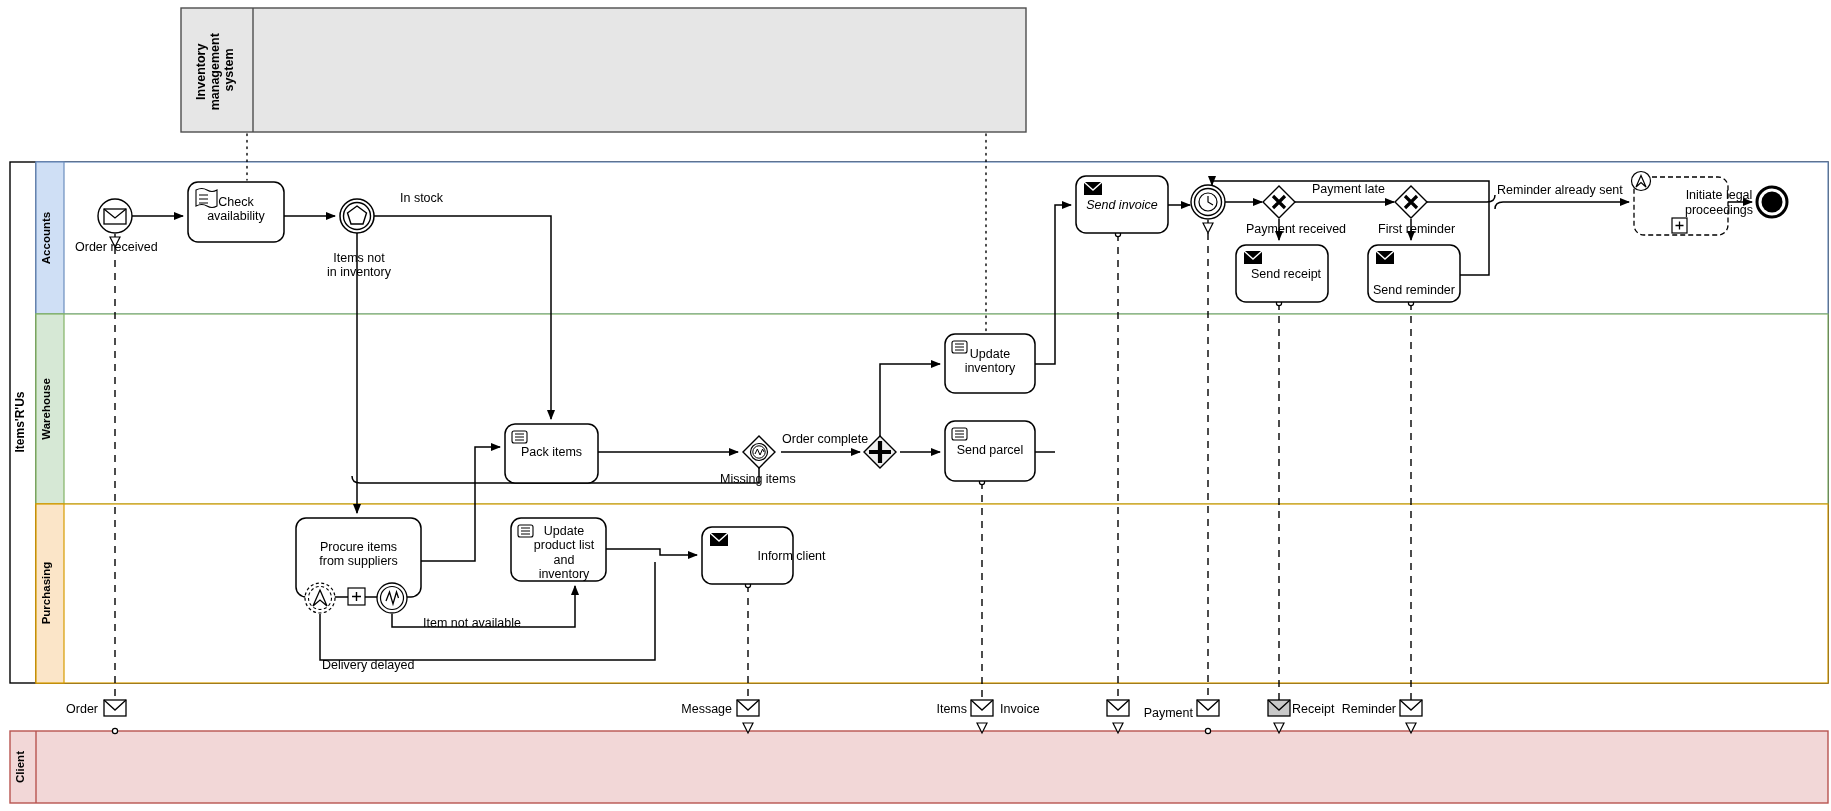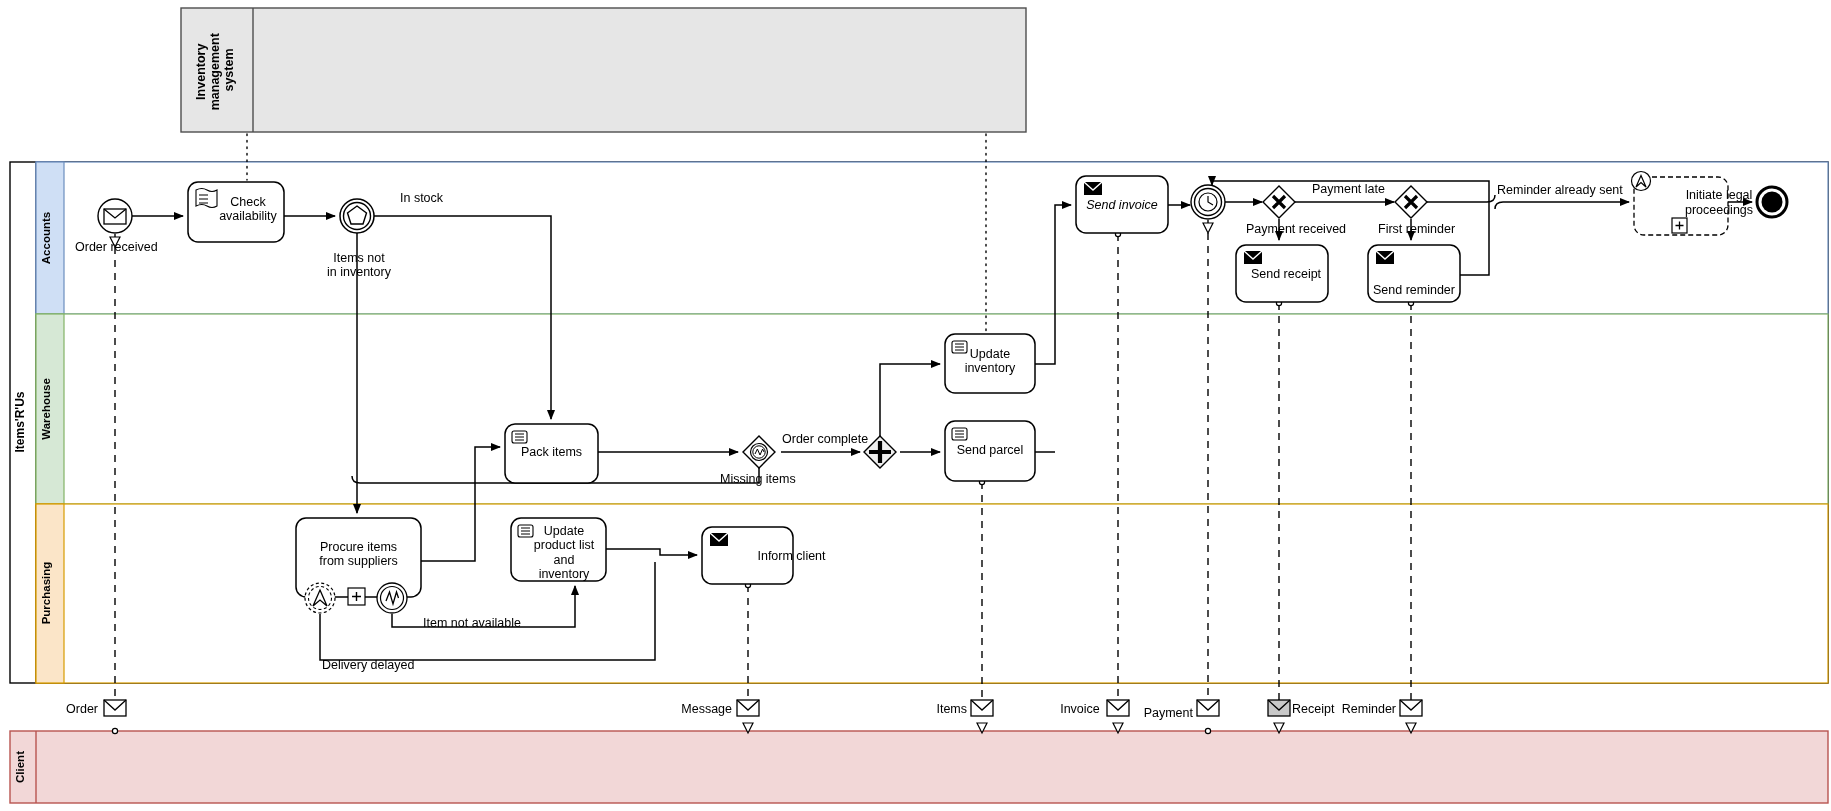--- a/index.html
+++ b/index.html
@@ -311,21 +311,21 @@
   <g>
     <rect x="1268" y="700" width="22" height="16" fill="#c8c8c8" stroke="#000" stroke-width="1.3"></rect>
     <path d="M 1268 700 L 1279 710 L 1290 700" fill="none" stroke="#000" stroke-width="1.3"></path>
   </g>
   <g>
     <rect x="1400" y="700" width="22" height="16" fill="#fff" stroke="#000" stroke-width="1.3"></rect>
     <path d="M 1400 700 L 1411 710 L 1422 700" fill="none" stroke="#000" stroke-width="1.3"></path>
   </g>
 </svg>
 
-<div class="lbl" style="left:188px;top:195px;width:96px;text-align:center;padding-left:12px;"><span style="white-space:pre-line">Check
+<div class="lbl" style="left:188px;top:195px;width:96px;text-align:center;"><span style="white-space:pre-line">Check
 availability</span></div>
 <div class="lbl" style="left:505px;top:445px;width:93px;text-align:center;"><span style="white-space:pre-line">Pack items</span></div>
 <div class="lbl" style="left:945px;top:347px;width:90px;text-align:center;"><span style="white-space:pre-line">Update
 inventory</span></div>
 <div class="lbl" style="left:945px;top:443px;width:90px;text-align:center;"><span style="white-space:pre-line">Send parcel</span></div>
 <div class="lbl" style="left:296px;top:540px;width:125px;text-align:center;"><span style="white-space:pre-line">Procure items
 from suppliers</span></div>
 <div class="lbl" style="left:522px;top:524px;width:84px;text-align:center;"><span style="white-space:pre-line">Update
 product list and
 inventory</span></div>
@@ -346,17 +346,17 @@
 <div class="lbl" style="left:423px;top:616px;"><span>Item not available</span></div>
 <div class="lbl" style="left:322px;top:658px;"><span>Delivery delayed</span></div>
 <div class="lbl" style="left:1312px;top:182px;"><span>Payment late</span></div>
 <div class="lbl" style="left:1246px;top:222px;text-align:center;"><span>Payment received</span></div>
 <div class="lbl" style="left:1378px;top:222px;"><span>First reminder</span></div>
 <div class="lbl" style="left:1497px;top:183px;"><span>Reminder already sent</span></div>
 
 <div class="lbl" style="left:56px;top:702px;width:42px;text-align:right;"><span>Order</span></div>
 <div class="lbl" style="left:672px;top:702px;width:60px;text-align:right;"><span>Message</span></div>
 <div class="lbl" style="left:925px;top:702px;width:42px;text-align:right;"><span>Items</span></div>
-<div class="lbl" style="left:1056px;top:702px;width:48px;text-align:center;"><span>Invoice</span></div>
+<div class="lbl" style="left:1000px;top:702px;width:48px;text-align:left;"><span>Invoice</span></div>
 <div class="lbl" style="left:1135px;top:706px;width:58px;text-align:right;"><span>Payment</span></div>
 <div class="lbl" style="left:1292px;top:702px;width:58px;text-align:left;"><span>Receipt</span></div>
 <div class="lbl" style="left:1336px;top:702px;width:60px;text-align:right;"><span>Reminder</span></div>
 </div>
 
 </body></html>

